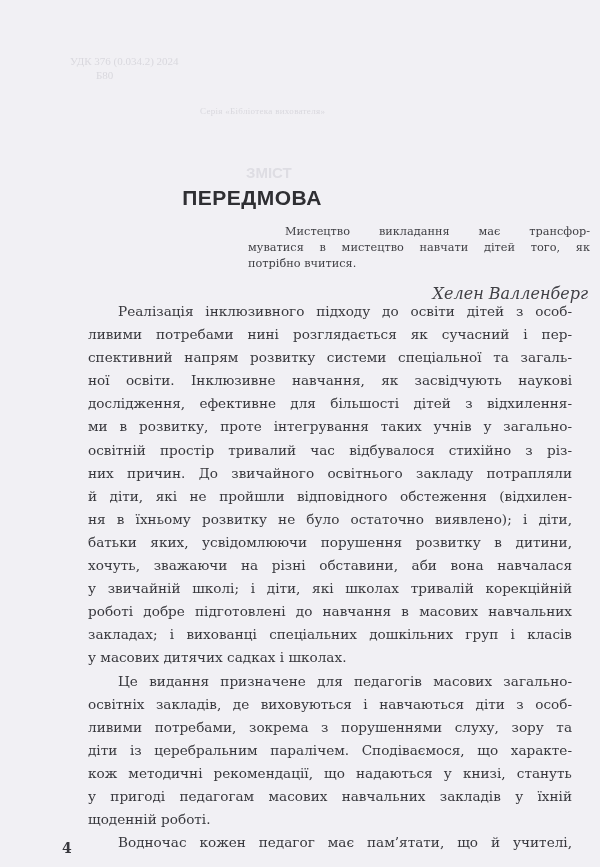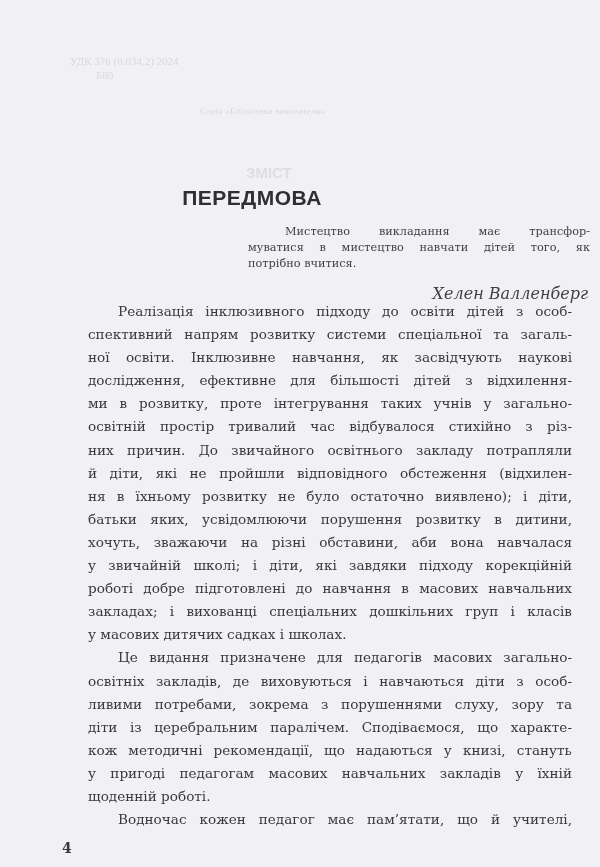--- a/index.html
+++ b/index.html
@@ -61,31 +61,32 @@
 
   <div class="epigraph">
     <span class="eline first">Мистецтво викладання має трансфор-</span>
     <span class="eline">муватися в мистецтво навчати дітей того, як</span>
     <span class="eline last">потрібно вчитися.</span>
   </div>
   <div class="author">Хелен Валленберг</div>
 
   <div class="body-text">
     <span class="line indent">Реалізація інклюзивного підходу до освіти дітей з особ-</span>
+    <span class="line">ливими потребами  нині розглядається як сучасний і пер-</span>
     <span class="line">спективний напрям розвитку системи спеціальної та загаль-</span>
     <span class="line">ної освіти. Інклюзивне навчання, як засвідчують наукові</span>
     <span class="line">дослідження, ефективне для більшості дітей з відхилення-</span>
     <span class="line">ми в розвитку, проте інтегрування таких учнів у загально-</span>
     <span class="line">освітній простір тривалий час відбувалося стихійно з різ-</span>
     <span class="line">них причин. До звичайного освітнього закладу потрапляли</span>
     <span class="line">й діти, які не пройшли відповідного обстеження (відхилен-</span>
     <span class="line">ня в їхньому розвитку не було  остаточно виявлено); і діти,</span>
     <span class="line">батьки яких, усвідомлюючи  порушення розвитку в дитини,</span>
     <span class="line">хочуть, зважаючи на різні обставини, аби вона навчалася</span>
-    <span class="line">у звичайній школі; і діти, які завдяки підходу корекційній</span>
+    <span class="line">у звичайній школі; і діти, які школах тривалій корекційній</span>
     <span class="line">роботі добре підготовлені до навчання в масових навчальних</span>
     <span class="line">закладах; і вихованці спеціальних дошкільних груп і класів</span>
     <span class="line end">у масових дитячих садках і школах.</span>
     <span class="line indent">Це видання призначене для педагогів масових загально-</span>
     <span class="line">освітніх закладів, де виховуються і навчаються діти з особ-</span>
     <span class="line">ливими потребами, зокрема з порушеннями слуху,  зору та</span>
     <span class="line">діти із церебральним паралічем. Сподіваємося, що характе-</span>
     <span class="line">кож методичні рекомендації, що надаються у книзі, стануть</span>
     <span class="line">у пригоді педагогам масових навчальних закладів у їхній</span>
     <span class="line end">щоденній роботі.</span>

